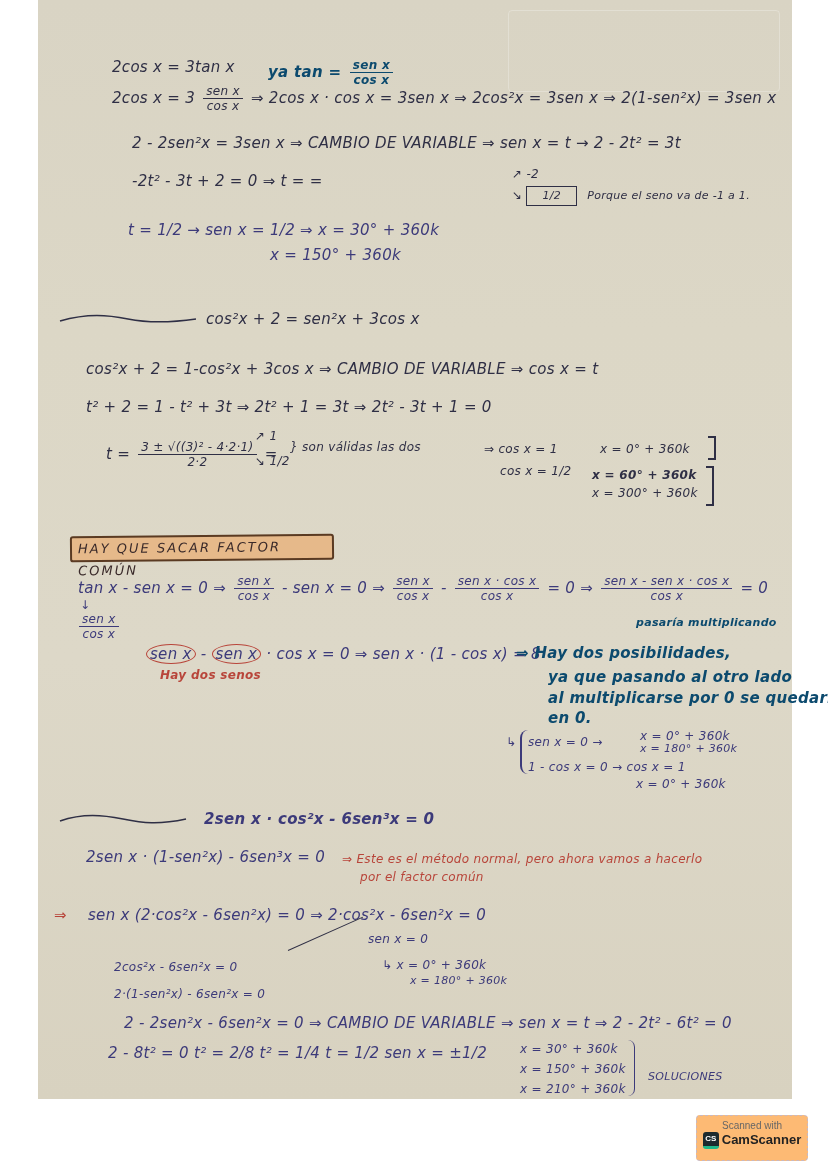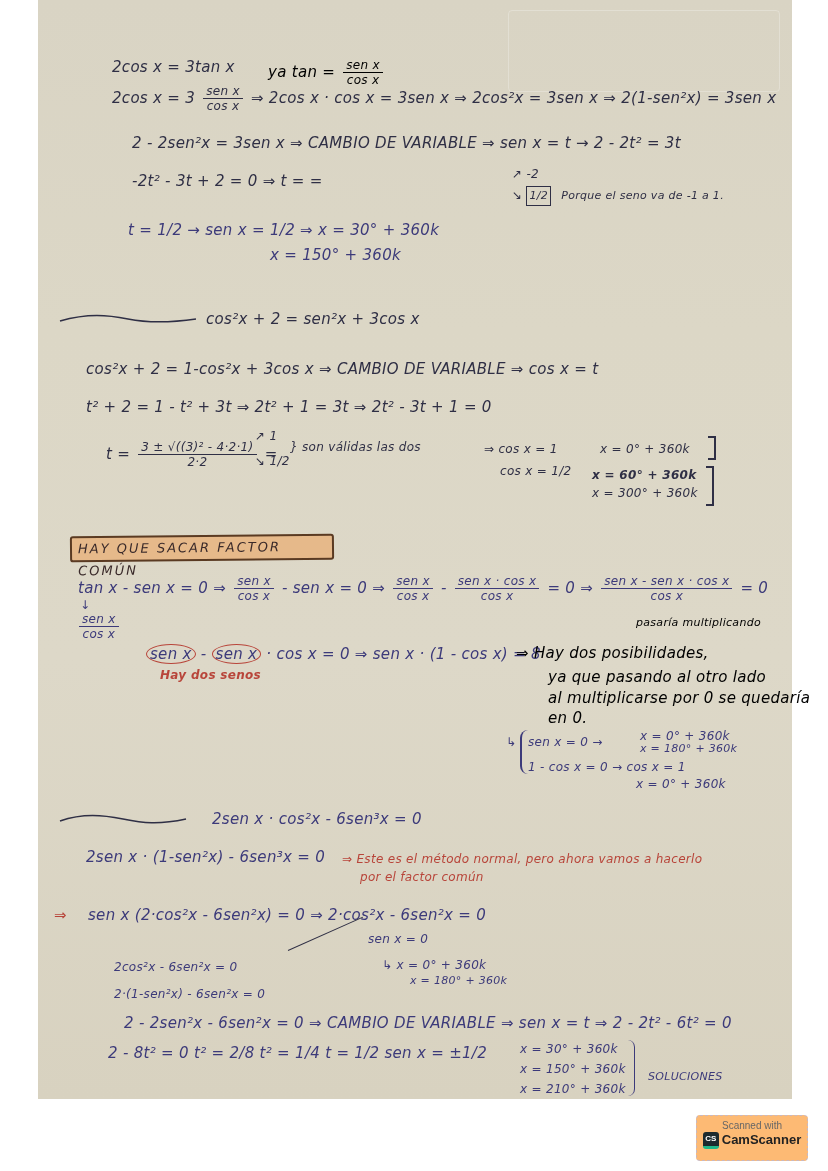--- a/index.html
+++ b/index.html
@@ -15,21 +15,21 @@
   .paper::after {
     content:""; position:absolute; left:470px; top:10px; width:270px; height:80px;
     border:1px solid rgba(255,255,255,0.25); border-radius:4px;
   }
   .line {
     position:absolute; white-space:nowrap; font-size:15px; line-height:18px;
     letter-spacing:0.3px; font-style:italic;
   }
   .dark { color:#2f2f45; }
   .blue { color:#3c3a7a; }
-  .green { color:#000000; }
+  .green { color:#0c4a6e;font-weight:bold; }
   .red { color:#b8453a; }
   .small { font-size:12px; }
   .tiny { font-size:11px; }
   .frac { display:inline-block; vertical-align:middle; text-align:center; margin:0 3px; }
   .frac .num { display:block; border-bottom:1px solid currentColor; padding:0 3px; font-size:12px; line-height:14px; }
   .frac .den { display:block; padding:0 3px; font-size:12px; line-height:14px; }
   .wave {
     position:absolute; height:12px;
   }
   .banner {
@@ -44,21 +44,21 @@
   .circle {
     display:inline-block; border:1.5px solid #b8453a; border-radius:50%; padding:0 3px;
   }
   .bracket-r {
     position:absolute; border-right:2px solid #2f2f45; border-top:2px solid #2f2f45; border-bottom:2px solid #2f2f45; width:6px;
   }
   .brace-blue {
     position:absolute; border-left:2px solid #3c3a7a; border-radius:8px 0 0 8px; width:6px;
   }
   .box {
-    display:inline-block; border:1.5px solid #2f2f45; padding:0 2px; font-size:11px;
+    display:inline-block; border:1.5px solid #2f2f45; padding:0 15px; font-size:11px;
   }
   .stamp {
     position:absolute; left:696px; top:1115px; width:110px; height:44px;
     border:1px dashed #c9b8c0; border-radius:4px; background:#fdba74;
     text-align:center;
   }
   .stamp .t1 { font-size:10px; color:#666; margin-top:4px; font-family:"Liberation Sans", sans-serif; }
   .stamp .t2 { font-size:13px; color:#222; font-weight:bold; font-family:"Liberation Sans", sans-serif; display:flex; align-items:flex-start; justify-content:center; gap:3px; margin-top:1px;}
   .cs-logo {
     display:inline-block; width:16px; height:14px; background:#1c2a2e; color:#fff;
@@ -178,21 +178,21 @@
 <div class="brace-blue" style="left:520px;top:730px;height:44px;"></div>
 <div class="line blue small" style="left:528px;top:733px;">sen x = 0    →</div>
 <div class="line blue small" style="left:640px;top:727px;">x = 0° + 360k</div>
 <div class="line blue tiny" style="left:640px;top:740px;">x = 180° + 360k</div>
 <div class="line blue small" style="left:528px;top:758px;">1 - cos x = 0  →  cos x = 1</div>
 <div class="line blue small" style="left:636px;top:775px;">x = 0° + 360k</div>
 
 <svg class="wave" style="left:58px;top:813px;width:130px;" viewBox="0 0 130 12">
   <path d="M2 8 C 25 0, 45 2, 65 6 S 100 12, 128 6" fill="none" stroke="#2f2f45" stroke-width="1.5"></path>
 </svg>
-<div class="line blue" style="left:212px;top:810px;">2sen x · cos²x - 6sen³x = 0</div>
+<div class="line blue" style="left:204px;top:810px;font-weight:bold;">2sen x · cos²x - 6sen³x = 0</div>
 <div class="line blue" style="left:86px;top:848px;">2sen x · (1-sen²x) - 6sen³x = 0</div>
 <div class="line red small" style="left:342px;top:850px;">⇒ Este es el método normal, pero ahora vamos a hacerlo</div>
 <div class="line red small" style="left:360px;top:868px;">por el factor común</div>
 <div class="line red" style="left:54px;top:906px;">⇒</div>
 <div class="line blue" style="left:88px;top:906px;">sen x (2·cos²x - 6sen²x) = 0   ⇒ 2·cos²x - 6sen²x = 0</div>
 <div class="arrow-line" style="left:288px;top:950px;width:82px;transform:rotate(-24deg);"></div>
 <div class="line blue small" style="left:368px;top:930px;">sen x = 0</div>
 <div class="line blue small" style="left:382px;top:956px;">↳ x = 0° + 360k</div>
 <div class="line blue tiny" style="left:410px;top:972px;">x = 180° + 360k</div>
 <div class="line blue small" style="left:114px;top:958px;">2cos²x - 6sen²x = 0</div>

